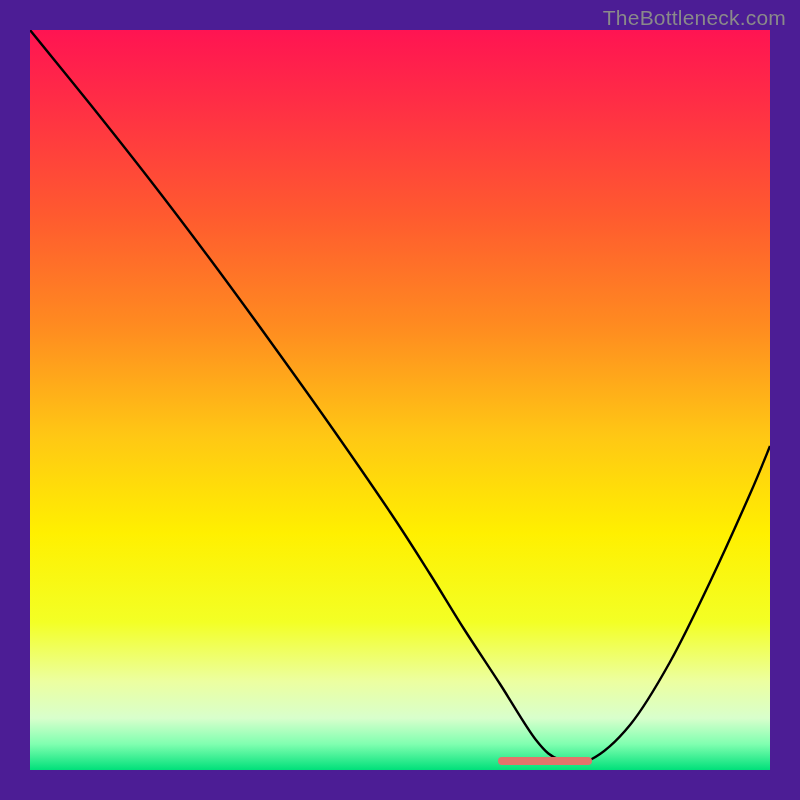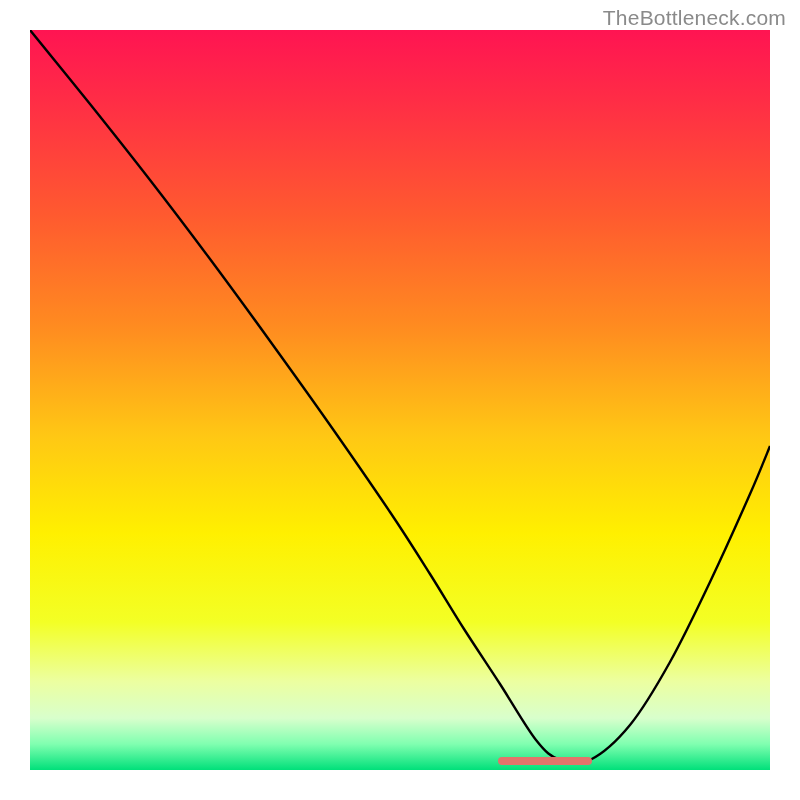--- a/index.html
+++ b/index.html
@@ -9,21 +9,21 @@
     height: 800px;
     background: #000;
     overflow: hidden;
   }
   .frame {
     position: absolute;
     left: 0;
     top: 0;
     width: 800px;
     height: 800px;
-    background: #ffffff;
+    background: #4c1d95;
   }
   .plot {
     position: absolute;
     left: 30px;
     top: 30px;
     width: 740px;
     height: 740px;
     overflow: hidden;
   }
   .gradient {

